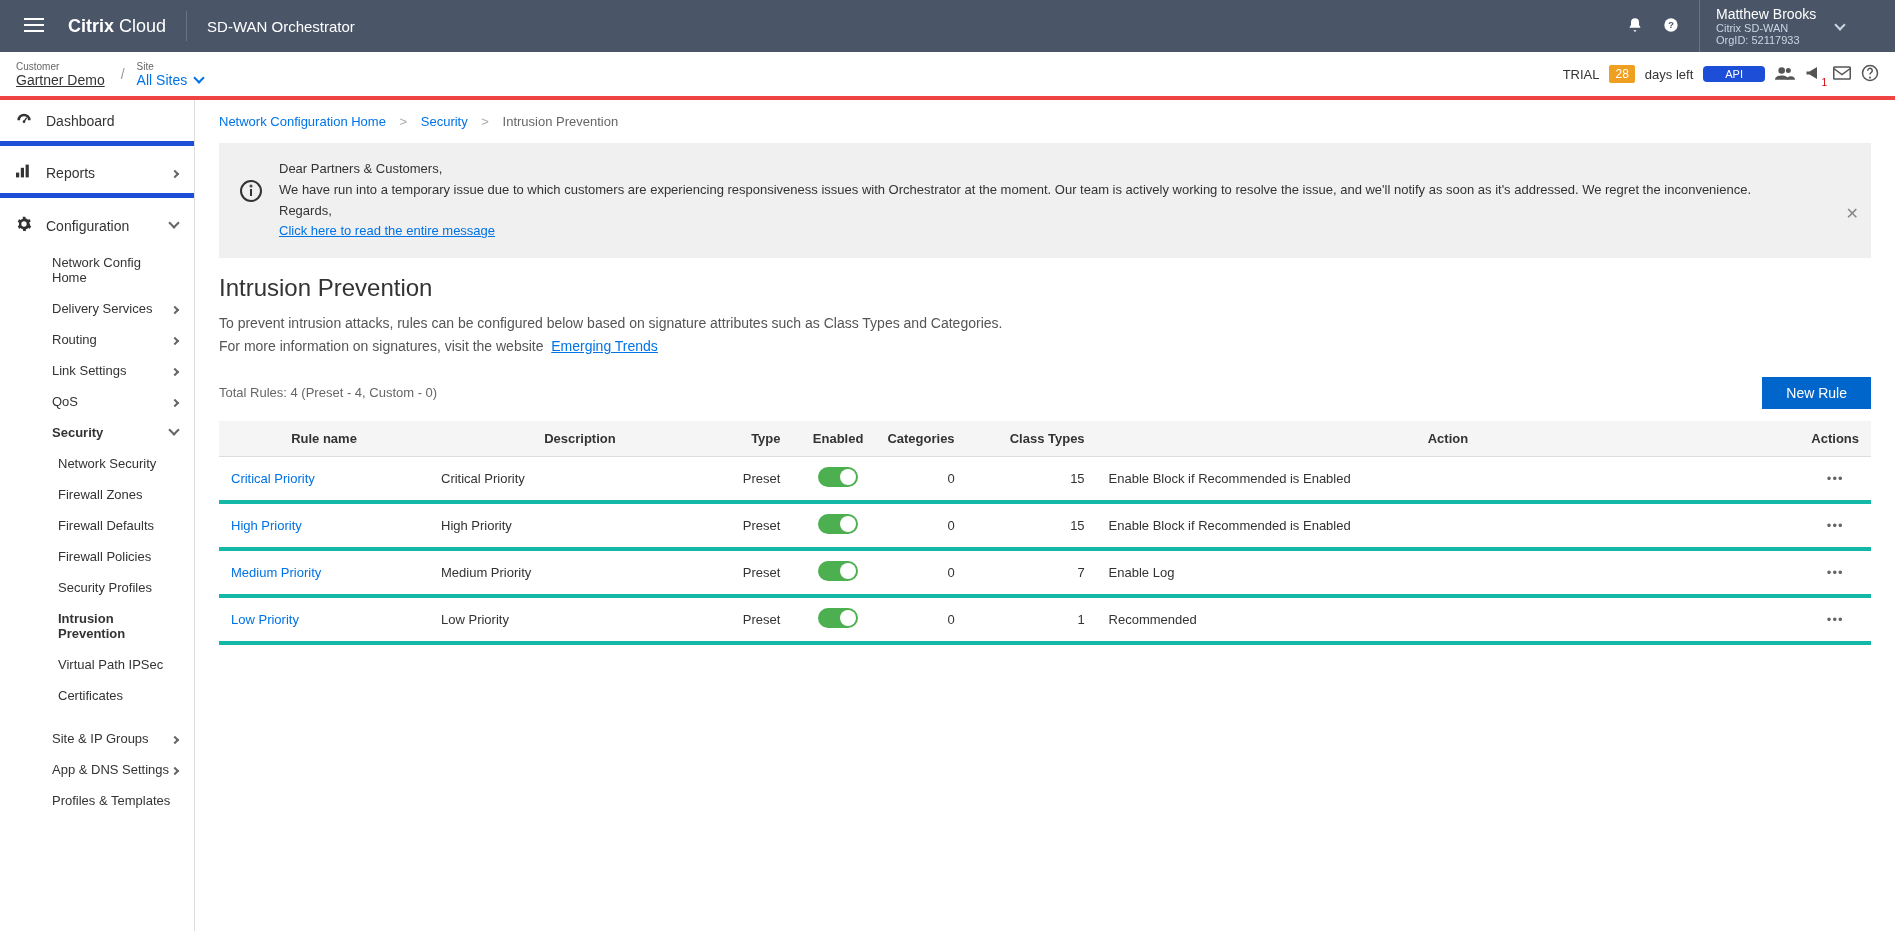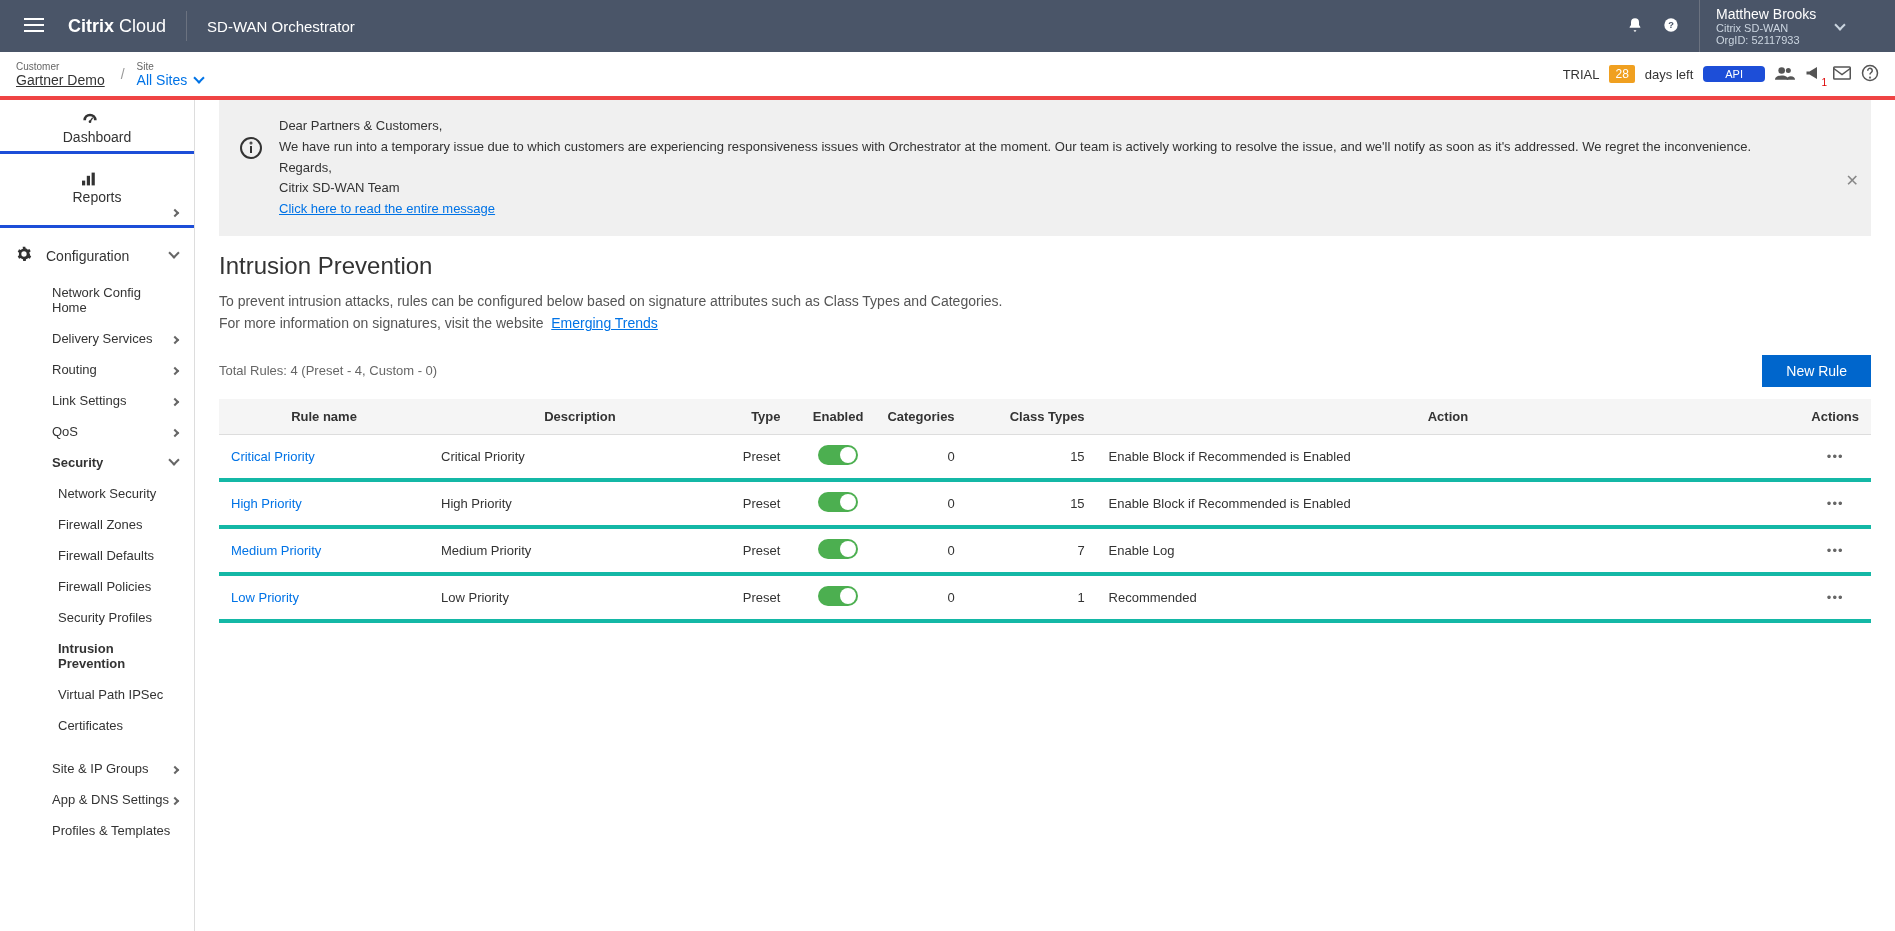--- a/index.html
+++ b/index.html
@@ -37,21 +37,21 @@
 
 
 .layout { display: flex; height: calc(100vh - 100px); }
 .sidebar { width: 195px; background: #fff; border-right: 1px solid #ddd; overflow-y: auto; }
 .nav-item { display: flex; align-items: center; padding: 12px 16px; cursor: pointer; font-size: 14px; color: #333; }
 .nav-item .icon { width: 20px; margin-right: 10px; }
 .nav-item .chev { margin-left: auto; font-size: 12px; color: #666; }
 .nav-sub { padding: 8px 16px 8px 52px; font-size: 13px; cursor: pointer; display: flex; align-items: center; }
 .nav-sub2 { padding: 8px 16px 8px 58px; font-size: 13px; cursor: pointer; }
 .nav-sub .chev { margin-left: auto; font-size: 12px; color: #666; }
-.nav-section-border { border-bottom: 3px solid #1d4ed8; padding-bottom: 6px; margin-bottom: 6px; flex-direction: column; }
+.nav-section-border { border-bottom: 5px solid #1d4ed8; margin-bottom: 6px; }
 .active { font-weight: 600; }
 
 
 .main { flex: 1; overflow-y: auto; background: #fff; }
 .breadcrumbs { padding: 14px 24px; font-size: 13px; }
 .breadcrumbs a { color: #0073e6; text-decoration: none; }
 .breadcrumbs .sep { color: #aaa; margin: 0 10px; }
 .breadcrumbs .current { color: #666; }
 
 .alert-box { background: #f0f0f0; margin: 0 24px 16px 24px; padding: 16px 20px; display: flex; align-items: flex-start; gap: 16px; position: relative; font-family: monospace; font-size: 13px; line-height: 1.6; }
@@ -239,34 +239,40 @@
     <div class="nav-sub">
         <span>App &amp; DNS Settings</span>
         <span class="chev"><span class="chevron-right"></span></span>
       </div>
     <div class="nav-sub">
         <span>Profiles &amp; Templates</span>
       </div>
   </div>
 
   <div class="main">
+    <div class="breadcrumbs">
+      <a>Network Configuration Home</a>
+      <span class="sep">&gt;</span>
+      <a>Security</a>
+      <span class="sep">&gt;</span>
+      <span class="current">Intrusion Prevention</span>
+    </div>
 
     <div class="alert-box">
       <span class="info-icon">
         <svg width="24" height="24" viewBox="0 0 24 24" fill="none" stroke="#333" stroke-width="2">
             <circle cx="12" cy="12" r="10"></circle>
             <line x1="12" y1="10" x2="12" y2="17"></line>
             <circle cx="12" cy="7" r="0.5" fill="#333"></circle>
           </svg>
       </span>
       <div>
         <div>Dear Partners &amp; Customers,</div>
         <div>We have run into a temporary issue due to which customers are experiencing responsiveness issues with Orchestrator at the moment. Our team is actively working to resolve the issue, and we'll notify as soon as it's addressed. We regret the inconvenience.</div>
         <div>Regards,</div>
-        <div>Citrix SD-WAN Team</div>
         <a class="link">Click here to read the entire message</a>
       </div>
       <span class="close-x">✕</span>
     </div>
 
     <h1 class="page-title">Intrusion Prevention</h1>
     <div class="page-desc">
       <span>To prevent intrusion attacks, rules can be configured below based on signature attributes such as Class Types and Categories.</span><br>
       <span>For more information on signatures, visit the website</span>&nbsp;&nbsp;<a>Emerging Trends</a>
     </div>

